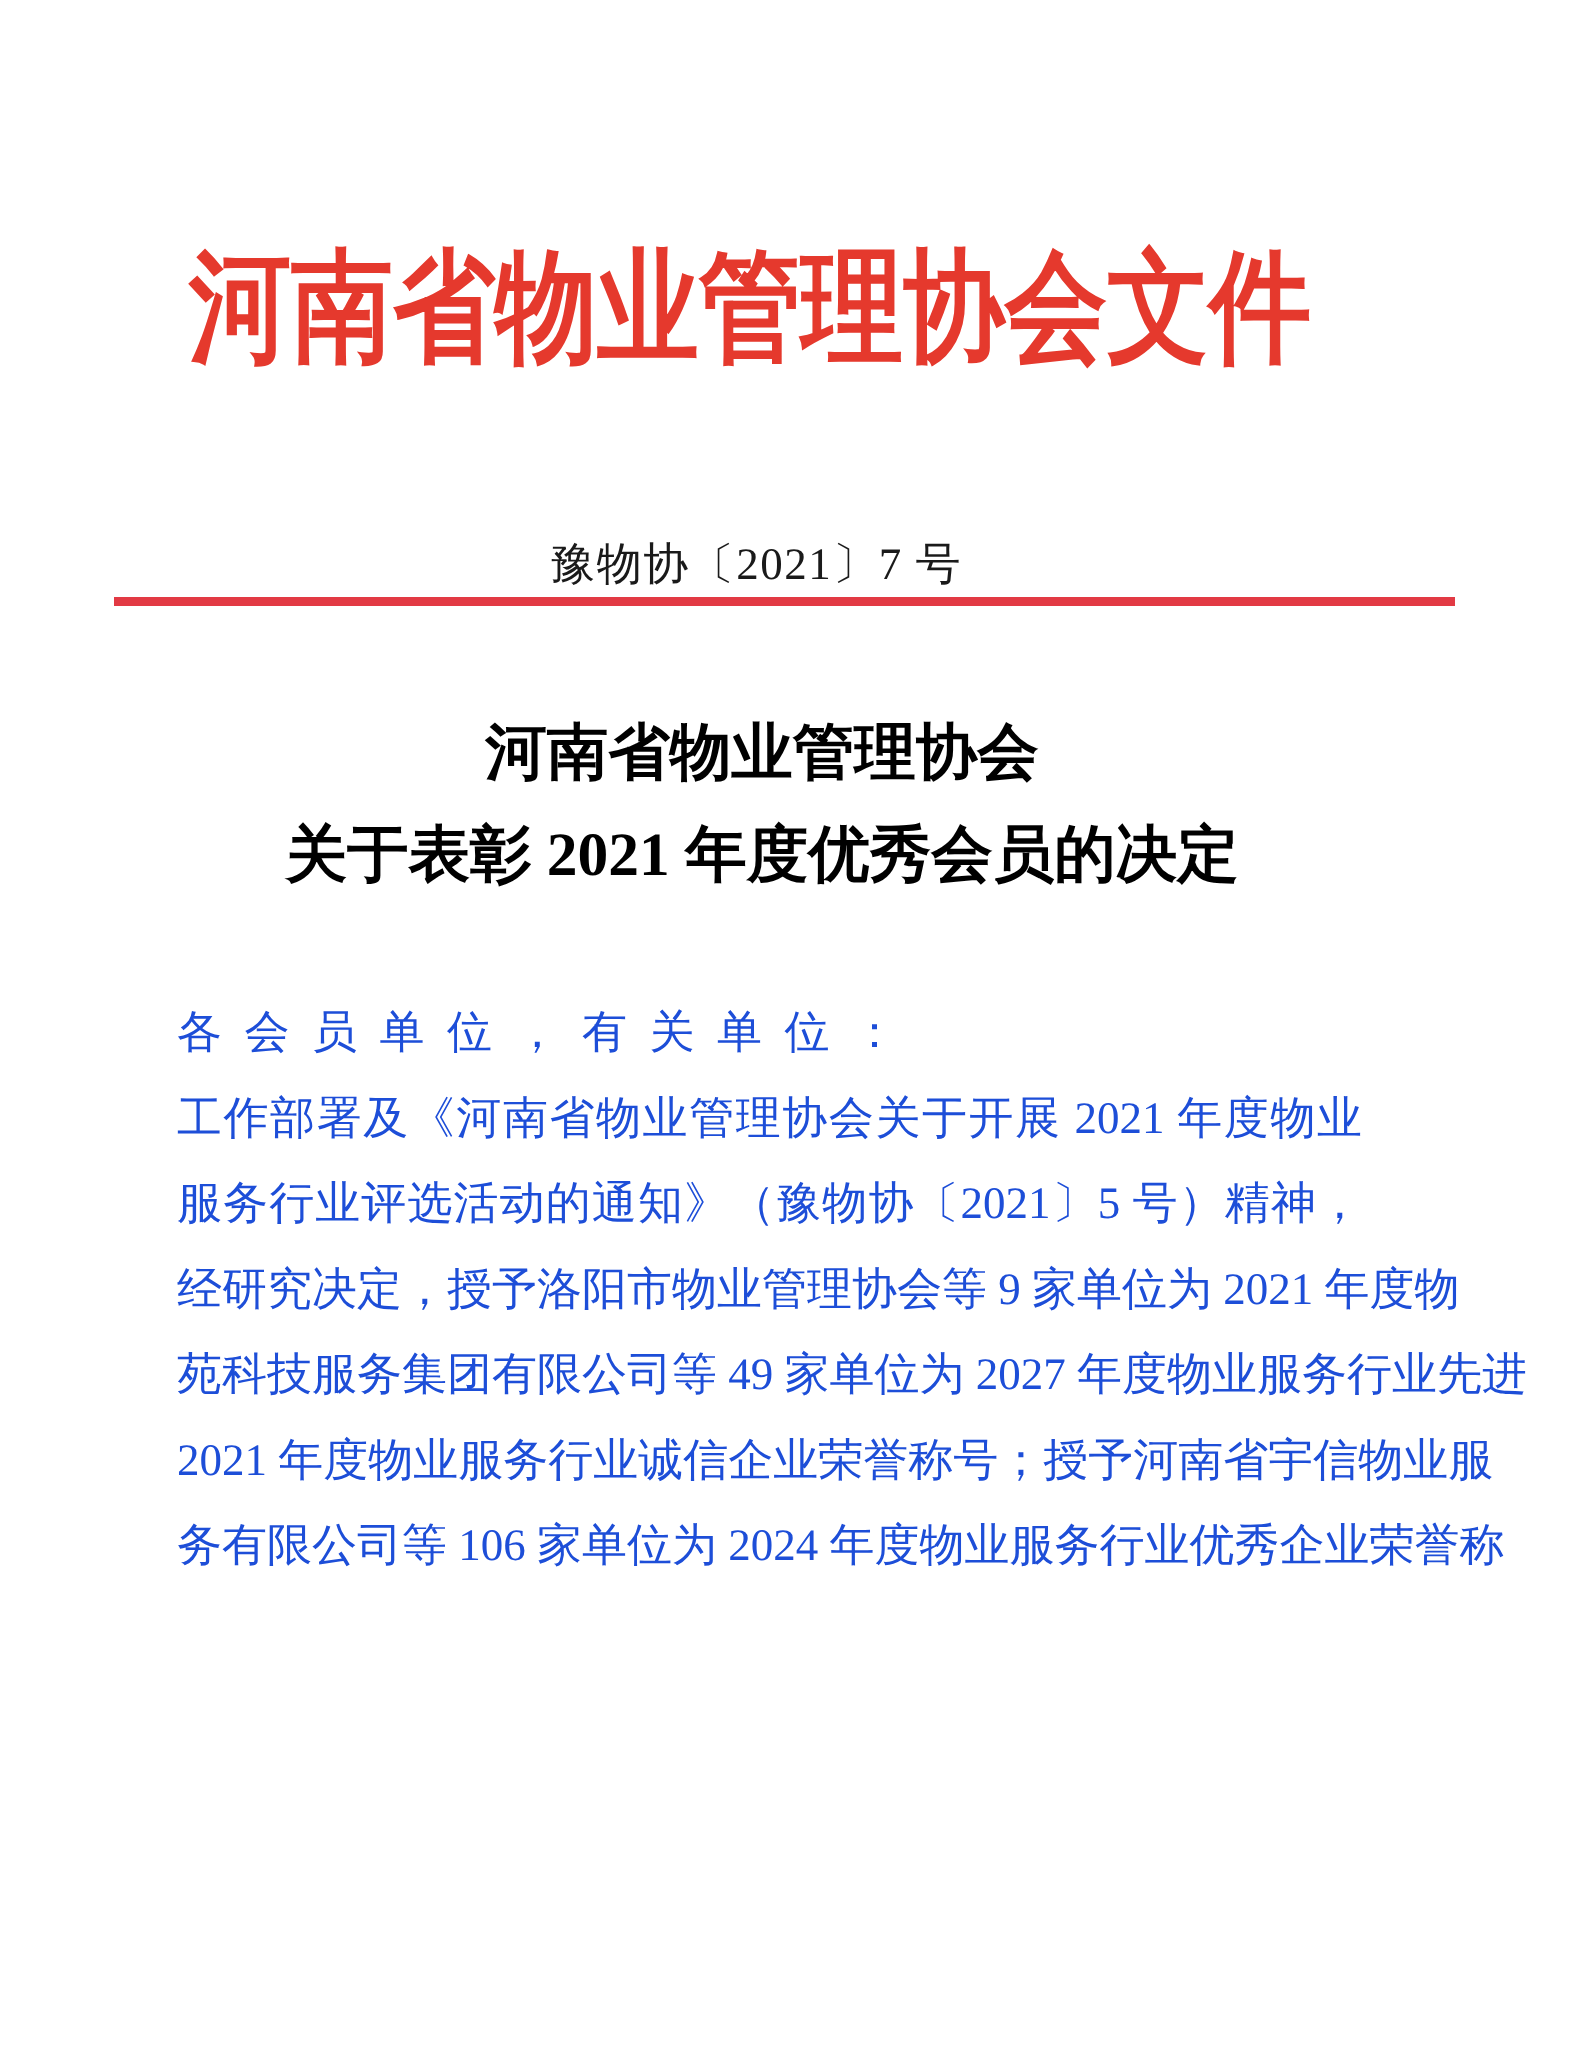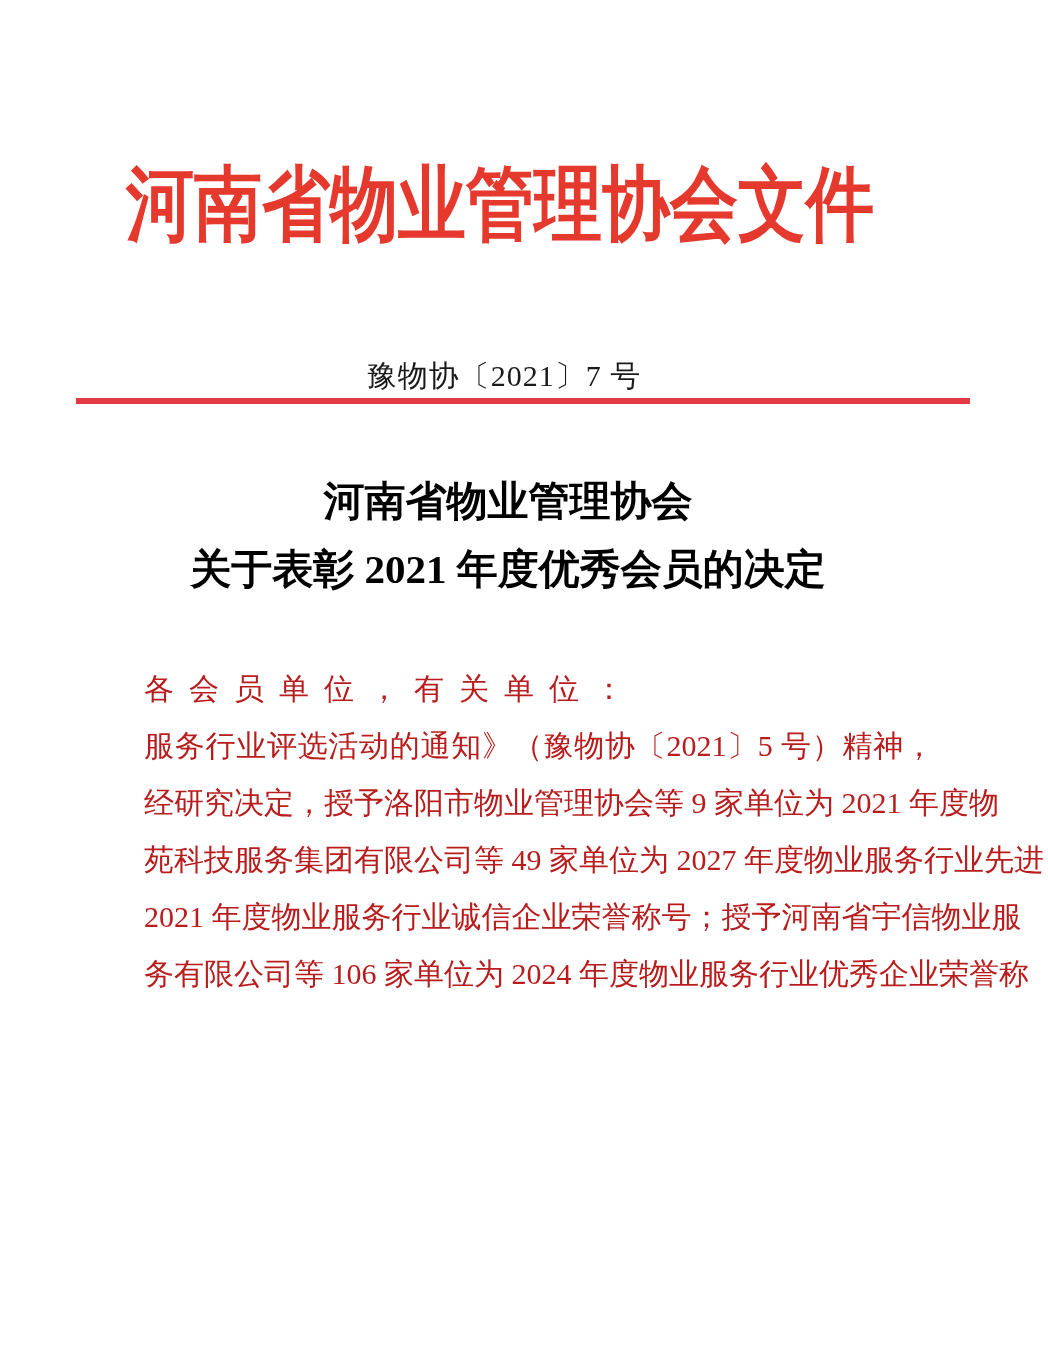--- a/index.html
+++ b/index.html
@@ -68,24 +68,24 @@
     color: #000000;
     line-height: 68px;
     transform: translateX(-16px);
     white-space: nowrap;
   }
 
   
   .doc-body {
     position: absolute;
     top: 634px;
-    left: 144px;
+    left: 118px;
     width: 790px;
     font-size: 30px;
-    color: #b91c1c;
+    color: #1d4ed8;
   }
   .doc-body .line {
     line-height: 57px;
     height: 57px;
     text-align: justify;
     text-align-last: justify;
     text-justify: inter-character;
     white-space: nowrap;
   }
   .doc-body .line.salutation {
@@ -108,20 +108,21 @@
 
   <div class="red-rule" style="background: rgb(226, 58, 68);"></div>
 
   <div class="doc-title">
     <div>河南省物业管理协会</div>
     <div>关于表彰 2021 年度优秀会员的决定</div>
   </div>
 
   <div class="doc-body">
       <div class="line salutation">各会员单位，有关单位：</div>
+      <div class="line">工作部署及《河南省物业管理协会关于开展 2021 年度物业</div>
       <div class="line">服务行业评选活动的通知》（豫物协〔2021〕5 号）精神，</div>
       <div class="line">经研究决定，授予洛阳市物业管理协会等 9 家单位为 2021 年度物</div>
       <div class="line">苑科技服务集团有限公司等 49 家单位为 2027 年度物业服务行业先进</div>
       <div class="line">2021 年度物业服务行业诚信企业荣誉称号；授予河南省宇信物业服</div>
       <div class="line">务有限公司等 106 家单位为 2024 年度物业服务行业优秀企业荣誉称</div>
     </div>
 
 </div>
 
 </body></html>

